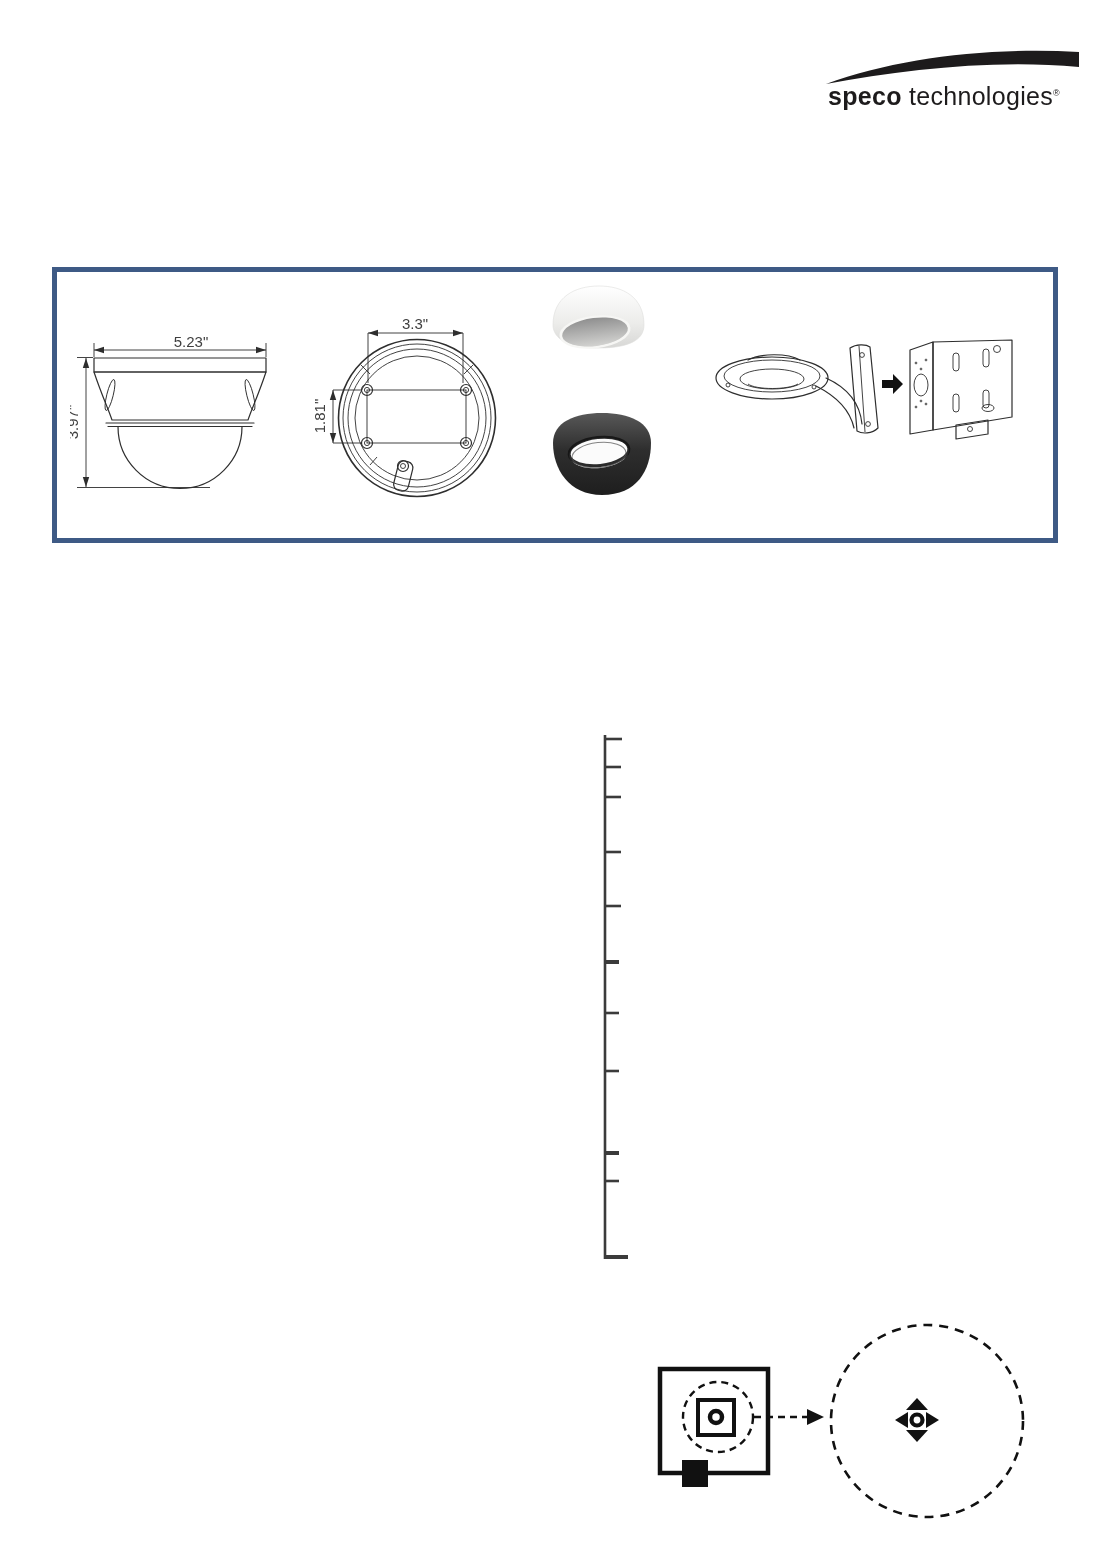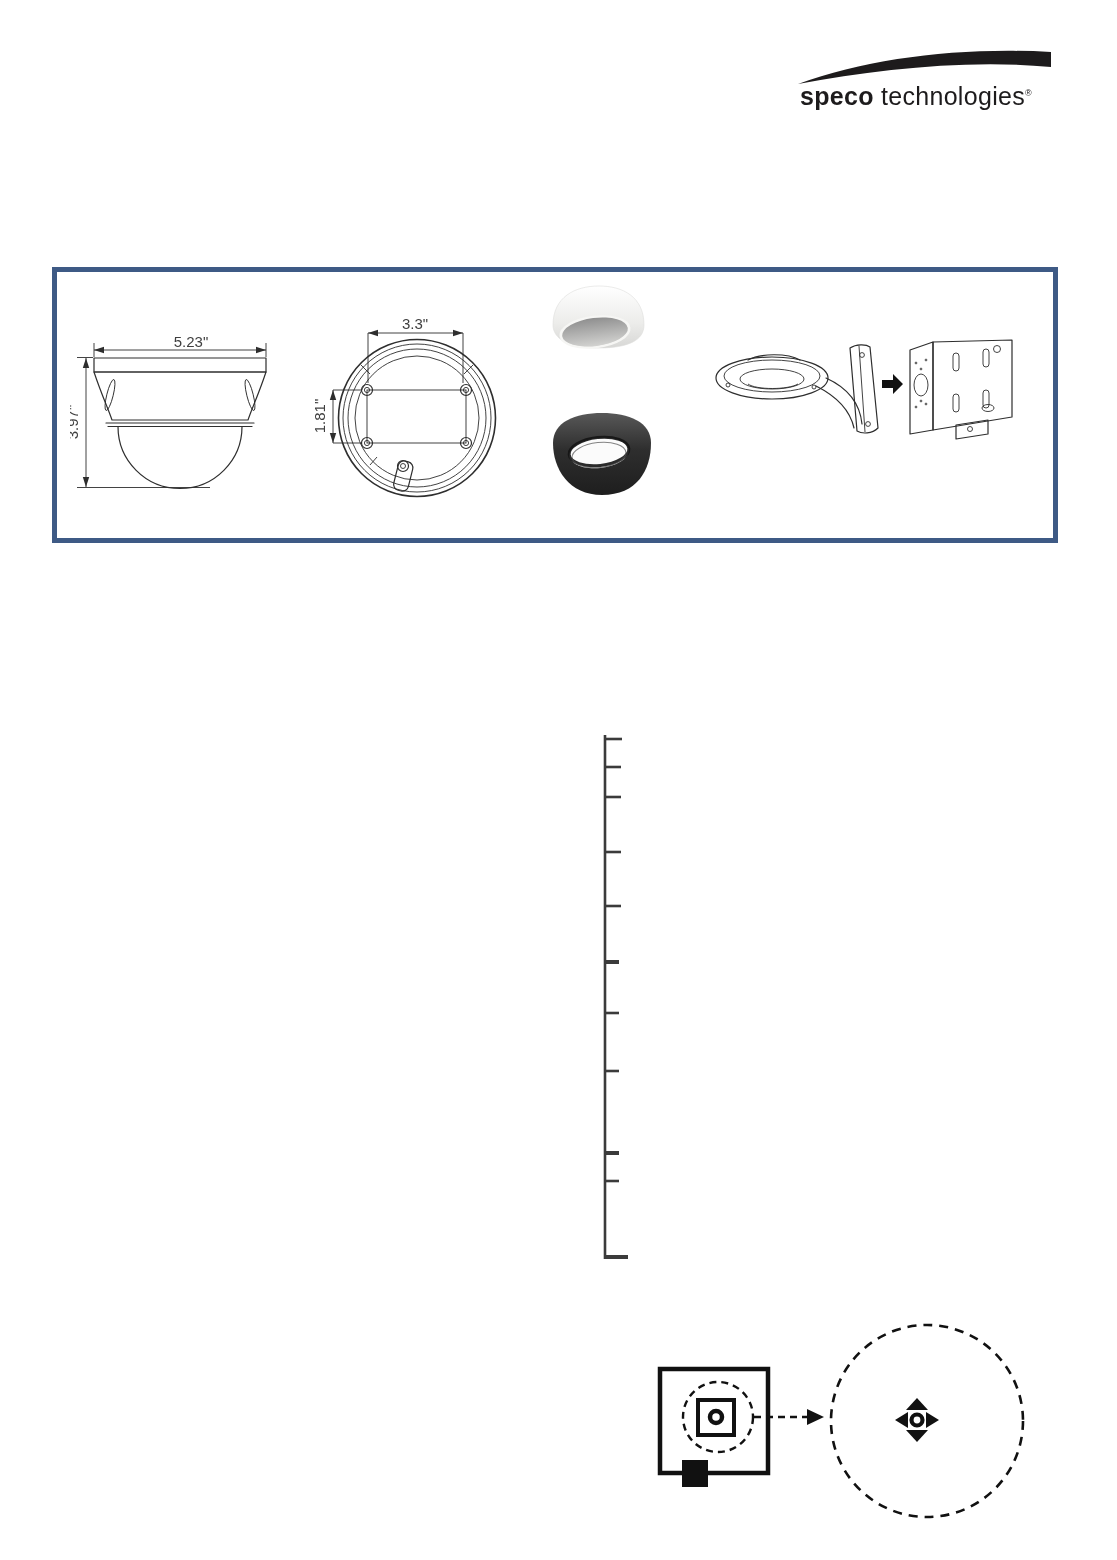--- a/index.html
+++ b/index.html
@@ -34,21 +34,21 @@
   .lnthin{stroke:var(--line-art);fill:none;stroke-width:0.9;}
   .fillink{fill:var(--line-art);stroke:none;}
   .dimtxt{fill:var(--dimension-text);font-size:15px;font-family:"Liberation Sans",sans-serif;}
   .ink{stroke:var(--diagram-ink);fill:none;}
   .inkfill{fill:var(--diagram-ink);stroke:none;}
   .ruler{stroke:#3b3b3b;fill:none;}
 </style>
 </head>
 <body>
 
-<div class="abs" style="left:790px;top:46px;width:268px;height:66px;text-decoration:underline;">
+<div class="abs" style="left:818px;top:46px;width:268px;height:66px;text-decoration:underline;">
   <svg width="268" height="40" viewBox="0 0 268 40" style="position:absolute;left:0;top:0;">
     <path d="M8,38 C80,12 170,1 261,6 L261,21 C175,13 85,24 8,38 Z" style="fill:var(--logo-ink);"></path>
   </svg>
   <div class="logo-text">
     <span class="brand">speco</span><span class="suffix"> technologies</span><sup>®</sup>
   </div>
 </div>
 
 <div class="panel"></div>
 

